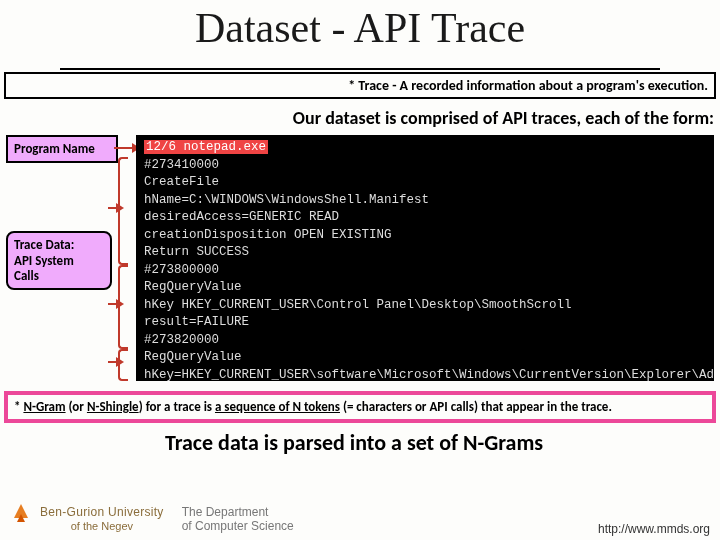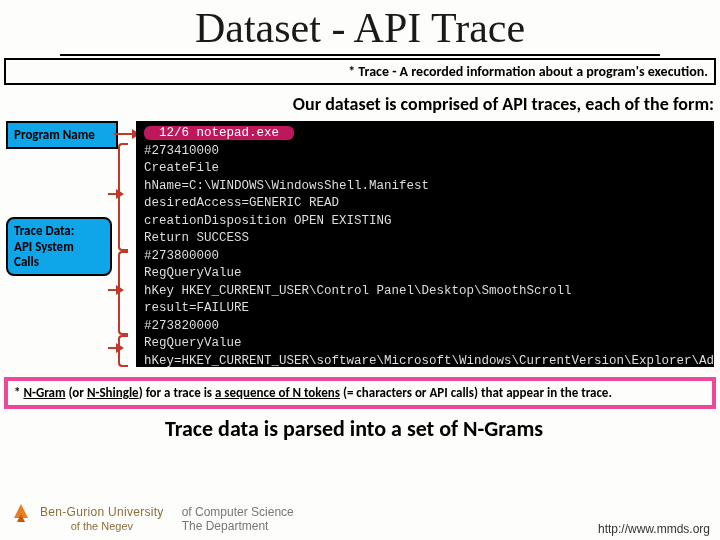--- a/index.html
+++ b/index.html
@@ -12,21 +12,21 @@
     overflow: hidden;
     position: relative;
   }
   .title {
     text-align: center;
     font-size: 42px;
     font-weight: normal;
     margin: 4px 0 0 0;
     color: #1a1a1a;
     border-bottom: 2px solid #000;
-    padding-bottom: 2px;
+    padding-bottom: 16px;
     width: 600px;
     margin-left: auto;
     margin-right: auto;
   }
   .def-box {
     margin: 2px 4px 4px 4px;
     border: 2px solid #000;
     padding: 3px 6px;
     font-family: Calibri, Arial, sans-serif;
     font-size: 14px;
@@ -42,21 +42,21 @@
     text-align: right;
   }
   .trace-area {
     position: relative;
     margin: 0 6px;
     height: 250px;
   }
   .label-box {
     position: absolute;
     border: 2px solid #000;
-    background: #0ea5e9;
+    background: #f0abfc;
     font-family: Calibri, Arial, sans-serif;
     font-size: 13px;
     font-weight: bold;
     padding: 4px 6px;
     line-height: 1.2;
   }
   .label-program { left: 0; top: 0; width: 96px; }
   .label-trace { left: 0; top: 96px; width: 90px; border-radius: 8px; }
   .arrow {
     position: absolute;
@@ -87,21 +87,21 @@
     background: #000;
     color: #ddd;
     font-family: 'Courier New', monospace;
     font-size: 12.5px;
     line-height: 17.5px;
     padding: 4px 8px;
     height: 238px;
     overflow: hidden;
     white-space: pre;
   }
-  .code-block .hl { background: #be185d; color: #fff; padding: 0 15px; border-radius: 6px; }
+  .code-block .hl { background: #ef4444; color: #fff; padding: 0 2px; }
   .ngram-box {
     margin: 6px 4px 4px 4px;
     border: 4px solid #ec4899;
     padding: 4px 6px;
     font-family: Calibri, Arial, sans-serif;
     font-size: 13px;
     font-weight: bold;
     line-height: 1.25;
   }
   .ngram-box .u { text-decoration: underline; }
@@ -201,17 +201,17 @@
 
 <div class="footer">
   <div class="logo">
       <div class="flame"></div>
     </div>
   <div class="uni-text">
     <div class="big">Ben-Gurion University</div>
     <div>of the Negev</div>
   </div>
   <div class="dept-text">
+    <div>The Department</div>
     <div>of Computer Science</div>
-    <div>The Department</div>
   </div>
 </div>
 <div class="url">http://www.mmds.org</div>
 
 </body></html>

